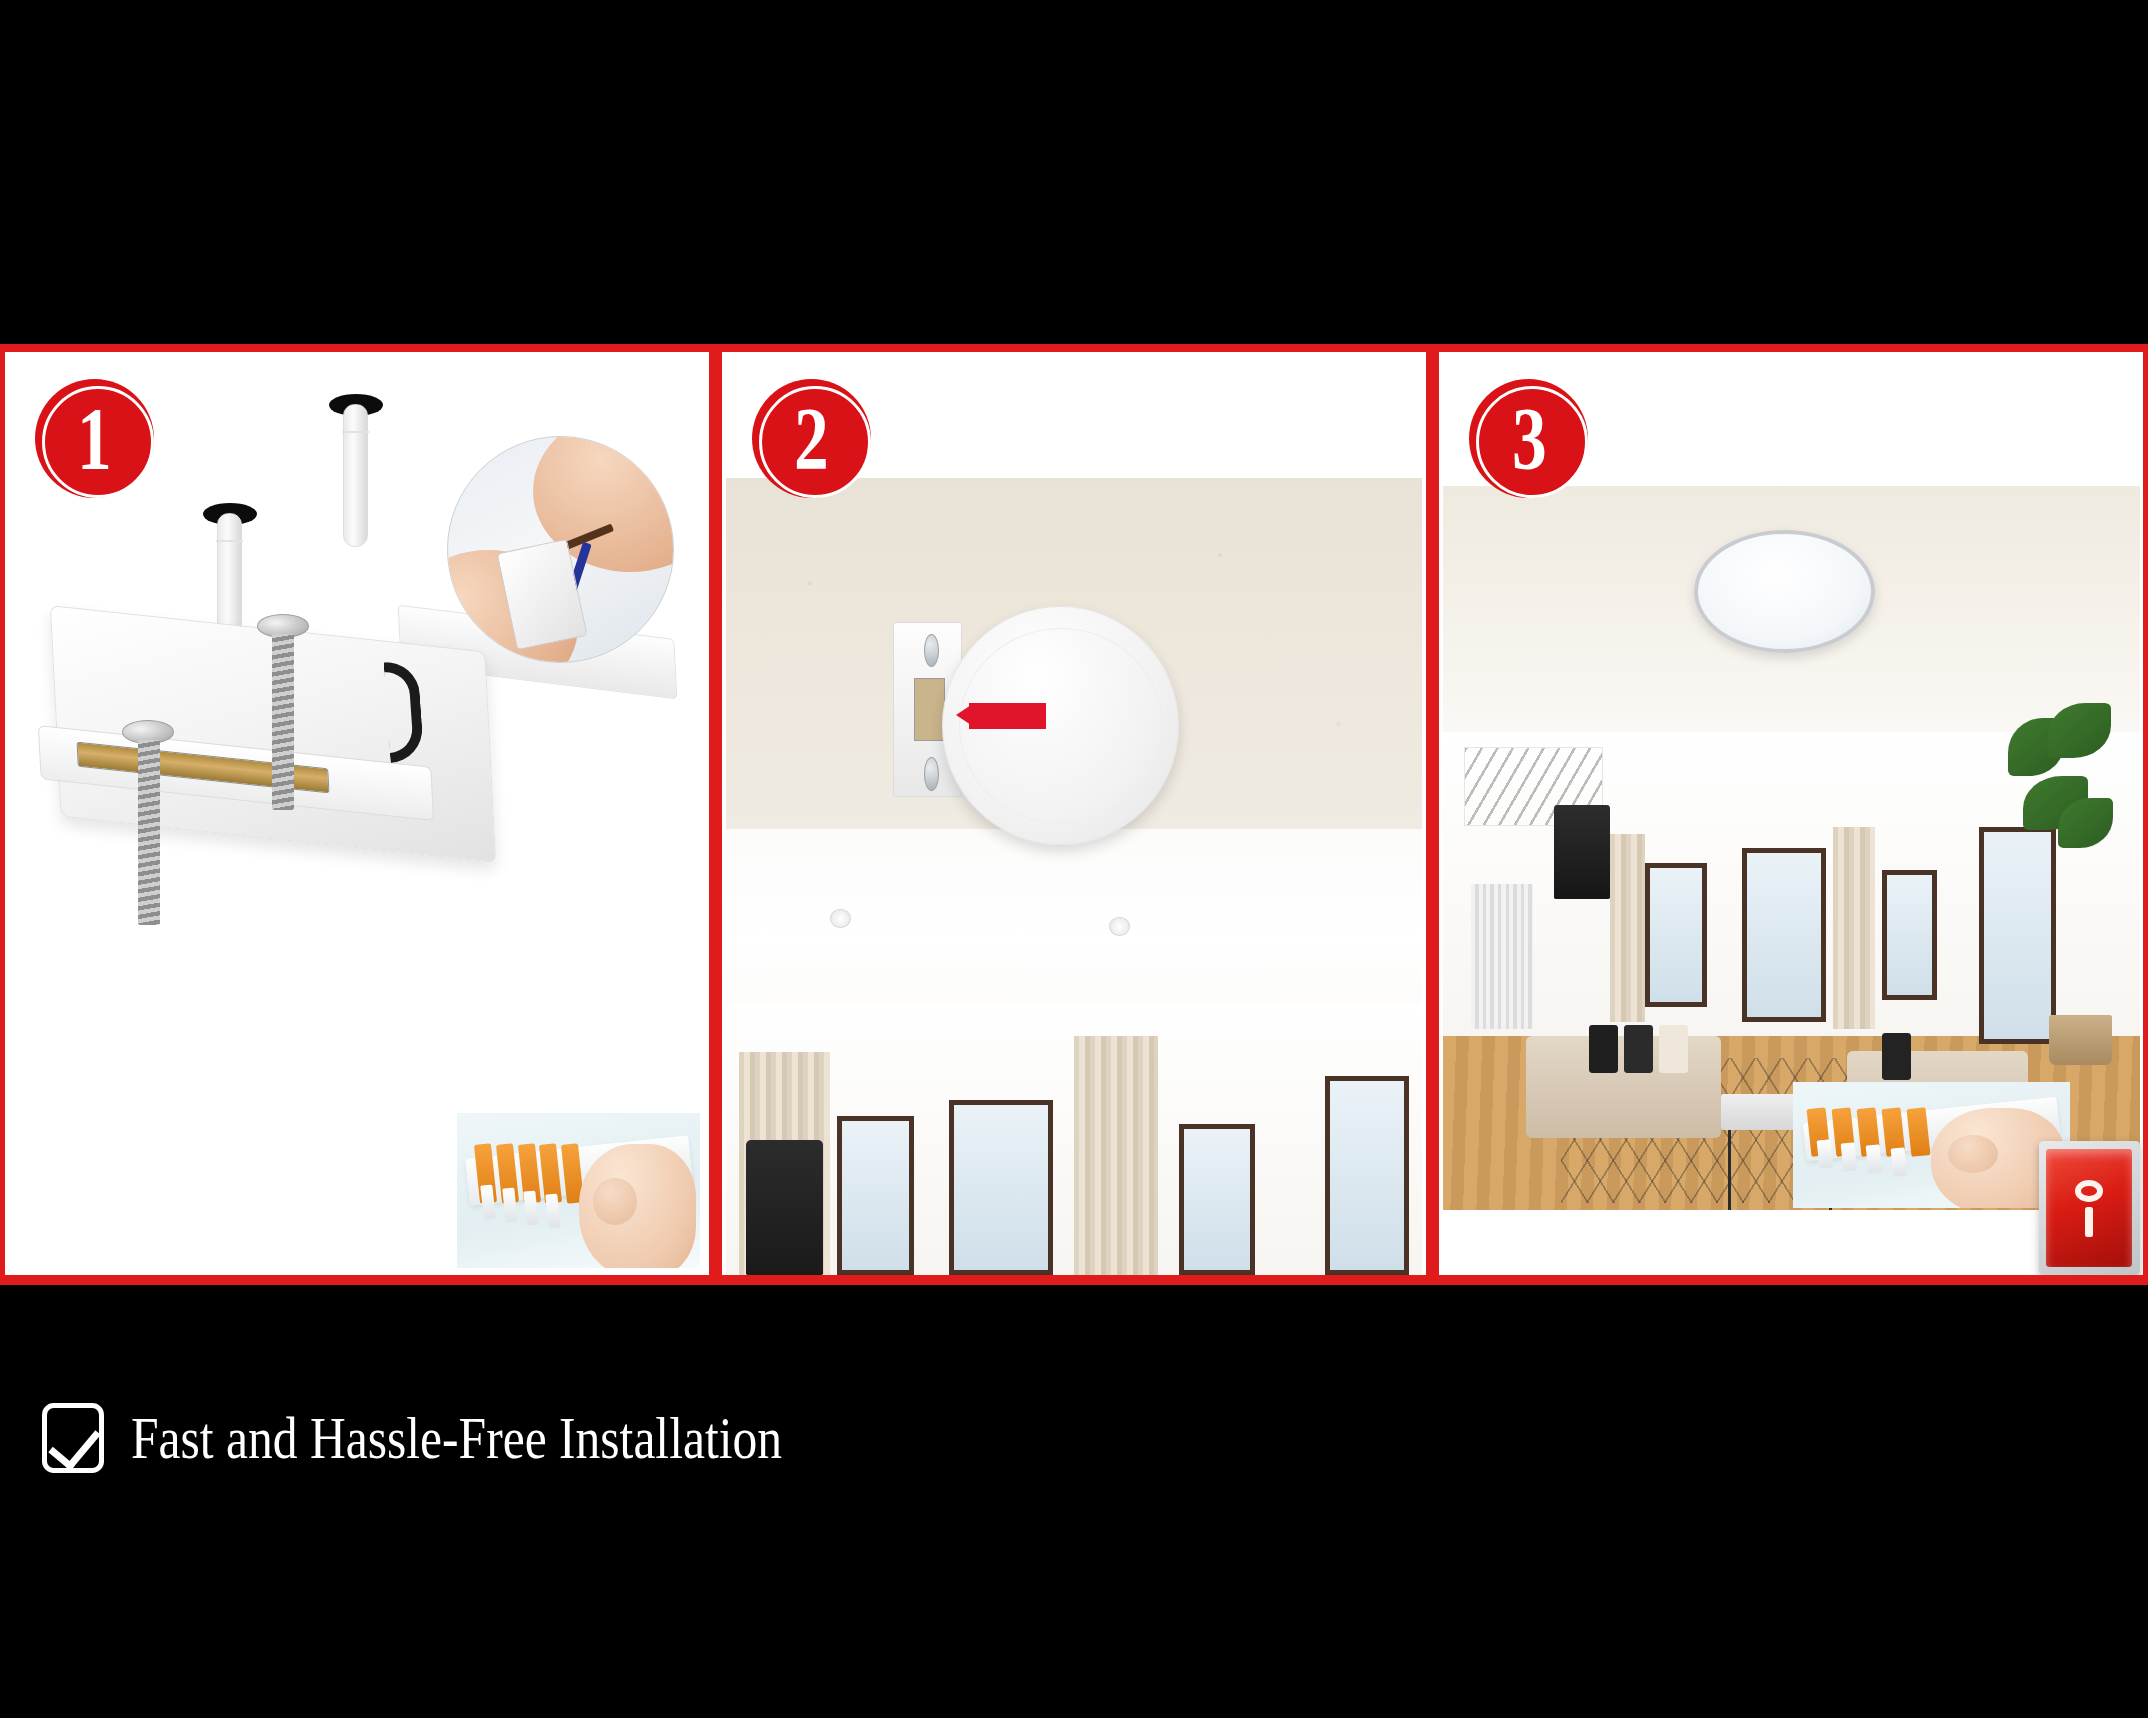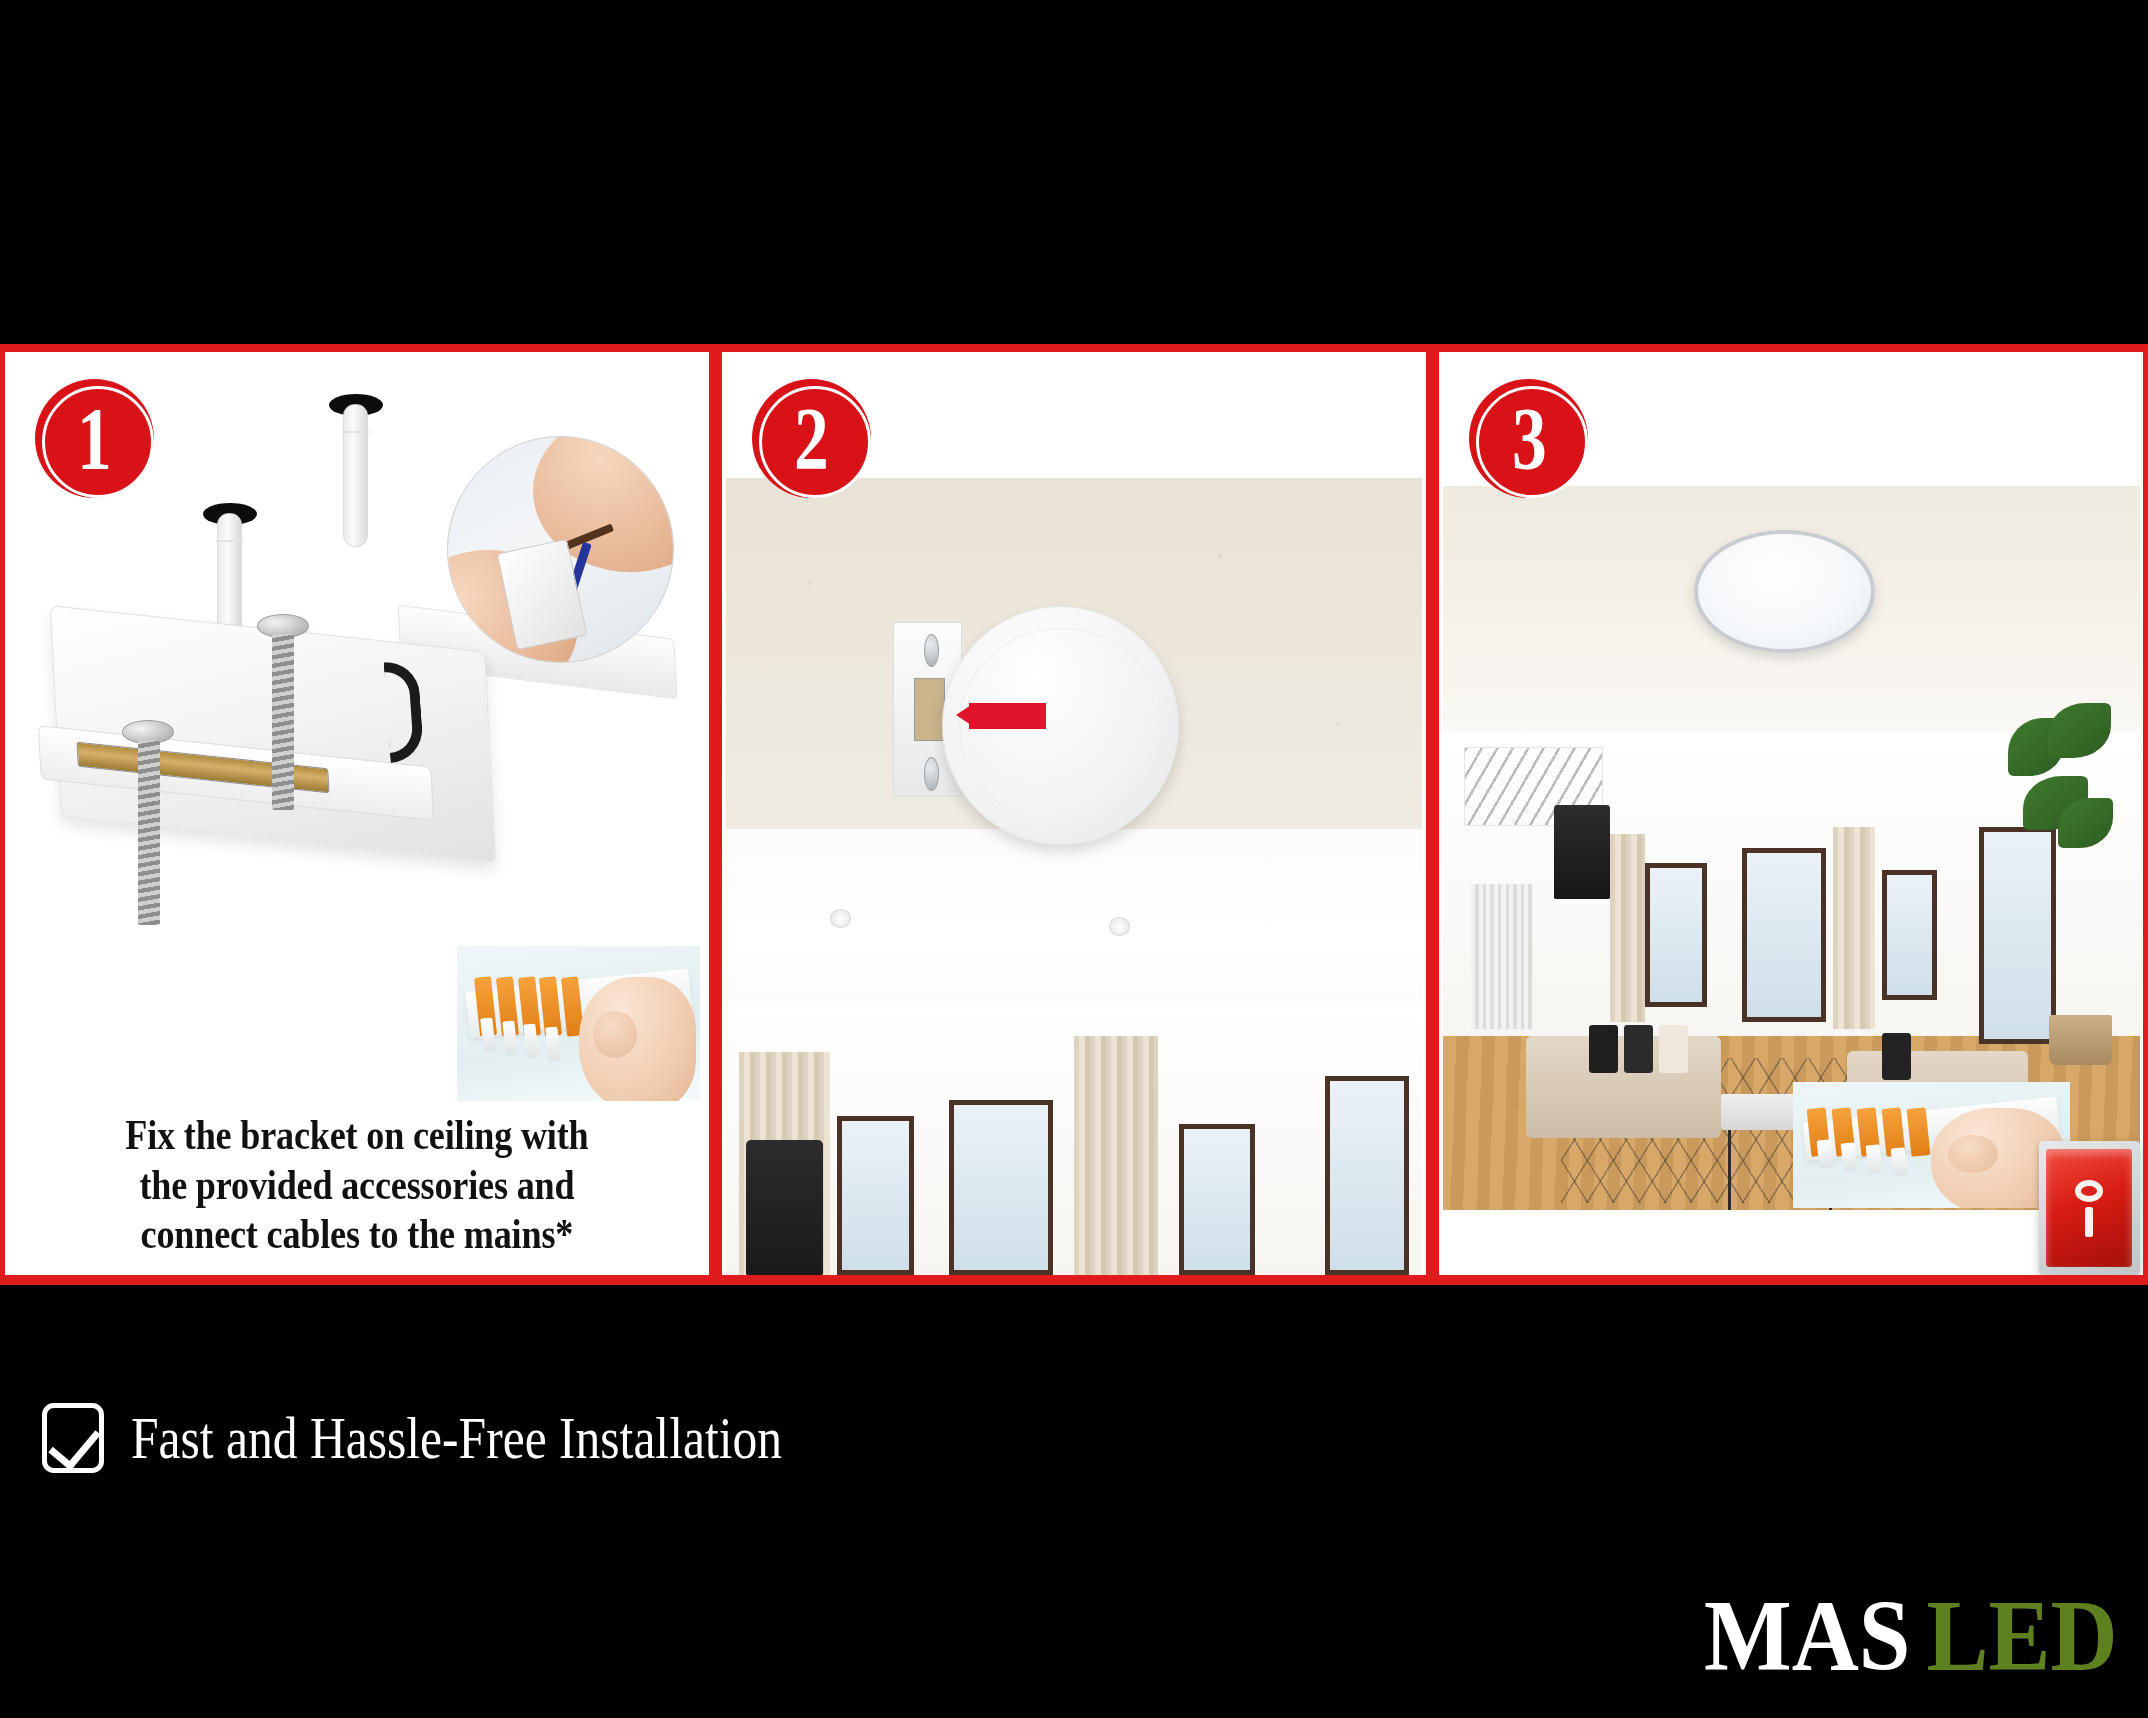--- a/index.html
+++ b/index.html
@@ -268,25 +268,20 @@
               <div class="fb-lever" style="left:19%; top:48%;"></div>
               <div class="fb-lever" style="left:28%; top:50%;"></div>
               <div class="fb-lever" style="left:37%; top:52%;"></div>
               <div class="fb-hand"></div>
               <div class="fb-thumb"></div>
             </div>
           </div>
         </div>
       </div>
 
-      <div class="caption">
-        <span>Fix the bracket on ceiling with</span>
-        <span>the provided accessories and</span>
-        <span>connect cables to the mains*</span>
-      </div>
     </div>
 
     <div class="panel">
       <div class="badge">
         <span>2</span>
       </div>
 
       <div class="art">
         <div class="p2-photo">
           <div class="ceil-tex"></div>
@@ -388,18 +383,15 @@
 
   <div class="bullets">
     <div class="bullet">
       <div class="chk"></div>
       <div class="bullet-text">
         <span>Fast and Hassle-Free Installation</span>
       </div>
     </div>
   </div>
 
-  <div class="logo">
-    <span class="mas">MAS</span><span class="led">LED</span>
-  </div>
 
 </div>
 
 
 </body></html>

